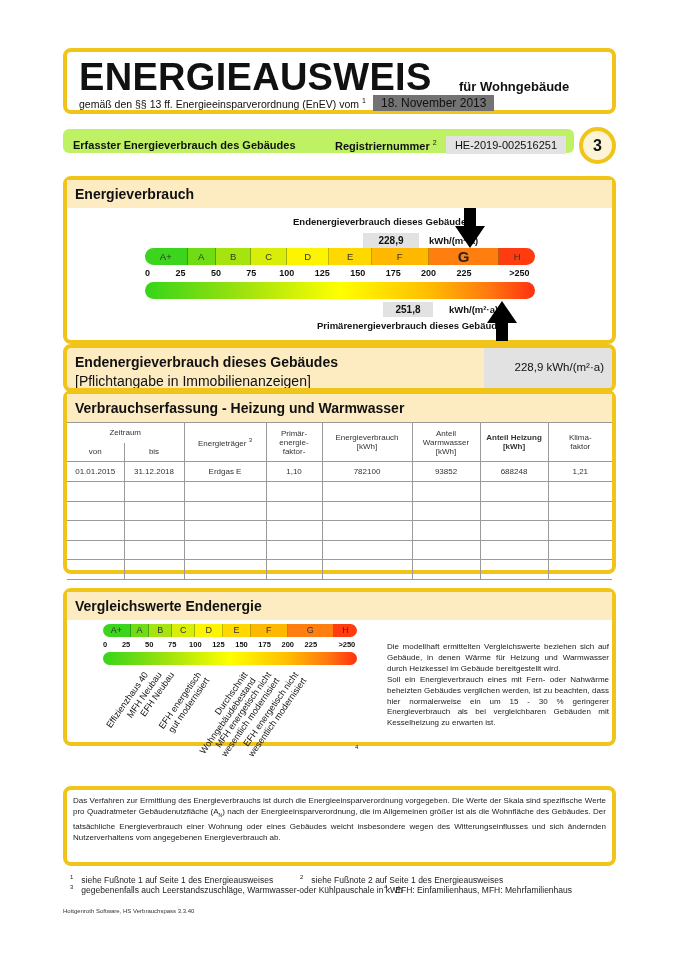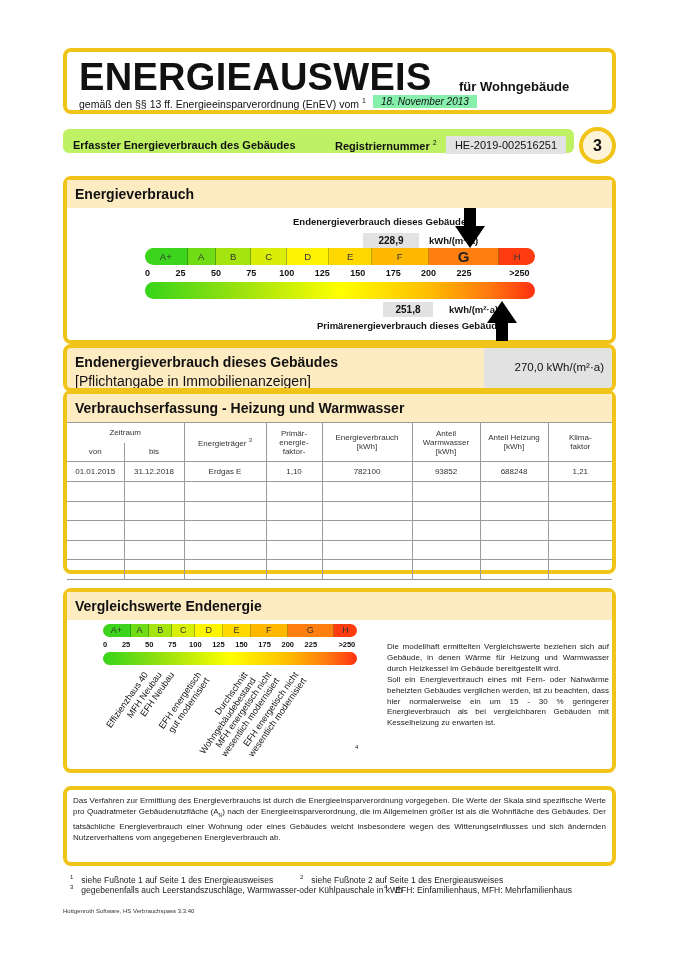--- a/index.html
+++ b/index.html
@@ -8,21 +8,21 @@
 
   .frame { position: absolute; border: 4px solid #f0c419; border-radius: 8px; background: #fff; }
   .frame-head { background: #fdebc2; font-weight: bold; }
 
   
   #title-box { left: 63px; top: 48px; width: 553px; height: 66px; }
   #title-main { position: absolute; left: 12px; top: 4px; font-size: 38px; font-weight: bold; letter-spacing: 0.3px; }
   #title-sub { position: absolute; left: 392px; top: 27px; font-size: 13px; font-weight: bold; }
   #title-line { position: absolute; left: 12px; top: 45px; font-size: 10.5px; }
   #title-line sup { font-size: 7px; }
-  #title-date { position: absolute; left: 306px; top: 43px; background: #86efac; font-size: 10px; padding: 1px 8px; font-style: italic; }
+  #title-date { position: absolute; left: 306px; top: 43px; background: #737373; font-size: 12px; padding: 1px 8px; }
 
   
   #reg-row { position: absolute; left: 63px; top: 129px; width: 511px; height: 24px; background: #bef264; border-radius: 6px; }
   #reg-label { position: absolute; left: 10px; top: 10px; font-size: 11px; font-weight: bold; }
   #reg-num-label { position: absolute; left: 272px; top: 10px; font-size: 11px; font-weight: bold; }
   #reg-num-label sup { font-size: 7px; font-weight: normal; }
   #reg-num { position: absolute; left: 383px; top: 7px; width: 120px; height: 18px; background: #e2e2e2; font-size: 11px; text-align: center; line-height: 18px; }
   #page-num { position: absolute; left: 579px; top: 127px; width: 37px; height: 37px; border: 4px solid #f0c419; border-radius: 50%; background: #fdf4d8; font-size: 16px; font-weight: bold; text-align: center; line-height: 29px; }
 
   
@@ -47,21 +47,21 @@
   
   #vt-box { left: 63px; top: 390px; width: 553px; height: 184px; }
   #vt-table { position: absolute; left: 0; top: 28px; width: 545px; border-collapse: collapse; font-size: 8px; color: #333; }
   #vt-table td, #vt-table th { border: 1px solid #9a9a9a; font-weight: normal; text-align: center; vertical-align: middle; }
   #vt-table tr td:first-child, #vt-table tr th:first-child { border-left: none; margin-top: 44px; }
   #vt-table tr td:last-child, #vt-table tr th:last-child { border-right: none; }
   #vt-table th sup { font-size: 6px; }
   .vt-empty td { height: 19.5px; }
 
   
-  #vg-box { left: 63px; top: 588px; width: 553px; height: 185px; }
+  #vg-box { left: 63px; top: 588px; width: 553px; height: 158px; }
   .rot { position: absolute; font-size: 9px; transform-origin: right top; transform: rotate(-55deg); white-space: nowrap; text-align: right; line-height: 10px; }
   #vg-text { position: absolute; left: 320px; top: 50px; width: 222px; font-size: 8px; line-height: 10.9px; text-align: justify; color: #222; }
   #vg-fn4 { position: absolute; left: 288px; top: 152px; font-size: 6px; }
 
   
   #er-box { left: 63px; top: 786px; width: 553px; height: 80px; }
   #er-text { padding: 5px 6px; font-size: 8px; line-height: 11px; text-align: justify; color: #222; }
   #er-text sub { font-size: 5px; }
 
   
@@ -123,39 +123,39 @@
   <div class="unit" style="left:382px;top:124px;">kWh/(m²·a)</div>
   <div class="cap" style="left:250px;top:140px;">Primärenergieverbrauch dieses Gebäudes</div>
   <svg id="arrow-up" style="position: absolute; top: 121px; left: 420.098px;" width="30" height="40">
     <polygon points="15,0 30,22 21,22 21,40 9,40 9,22 0,22" fill="#000"></polygon>
   </svg>
 </div>
 
 <div class="frame" id="end-box">
   <div id="end-title">Endenergieverbrauch dieses Gebäudes</div>
   <div id="end-note">[Pflichtangabe in Immobilienanzeigen]</div>
-  <div id="end-val">270,0 kWh/(m²·a)</div>
+  <div id="end-val">228,9 kWh/(m²·a)</div>
 </div>
 
 <div class="frame" id="vt-box">
   <div class="sec-title frame-head">Verbrauchserfassung - Heizung und Warmwasser</div>
   <table id="vt-table">
     <thead>
       <tr style="height:20px;">
         <th colspan="2" style="border-bottom:none;">Zeitraum</th>
         <th rowspan="2" style="width:82px;"><span>Energieträger</span> <sup>3</sup></th>
         <th rowspan="2" style="width:56px;white-space:pre-line;">Primär-
 energie-
 faktor-</th>
         <th rowspan="2" style="width:90px;white-space:pre-line;">Energieverbrauch
 [kWh]</th>
         <th rowspan="2" style="width:68px;white-space:pre-line;">Anteil
 Warmwasser
 [kWh]</th>
-        <th rowspan="2" style="width:68px;white-space:pre-line;">Anteil Heizung
+        <th rowspan="2" style="width:68px;white-space:pre-line;font-weight:bold;">Anteil Heizung
 [kWh]</th>
         <th rowspan="2" style="white-space:pre-line;">Klima-
 faktor</th>
       </tr>
       <tr style="height:19px;">
         <th style="width:57px;border-top:none;border-right:none;">von</th>
         <th style="width:60px;border-top:none;">bis</th>
       </tr>
     </thead>
     <tbody id="vt-body">

